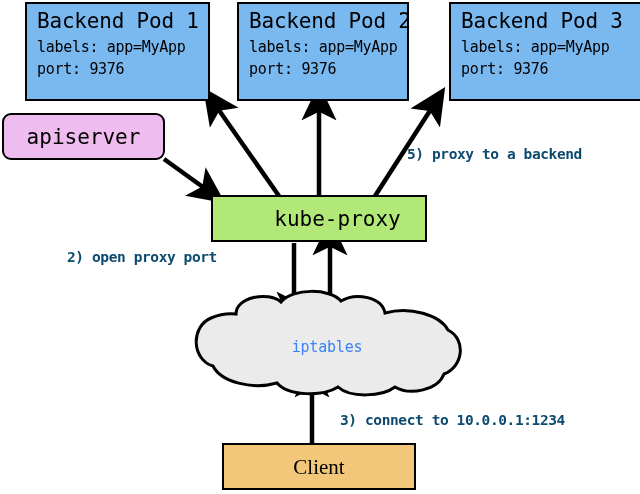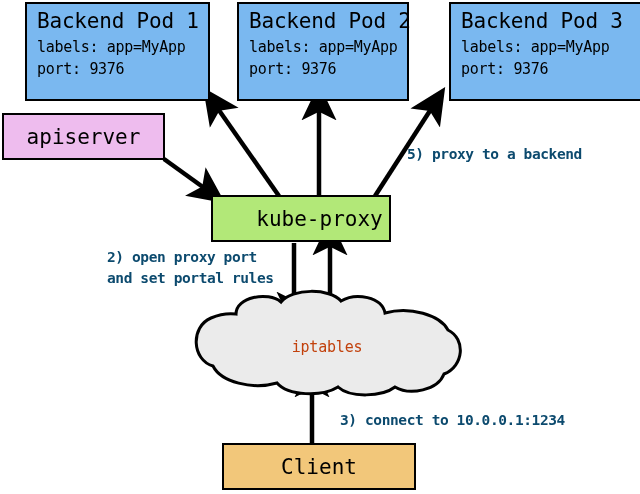--- a/index.html
+++ b/index.html
@@ -47,20 +47,21 @@
   .pod .pod-line {
     font-size: 15px;
     line-height: 22px;
     white-space: nowrap;
     letter-spacing: -0.3px;
   }
   .apiserver {
     background: #eebcee;
     align-items: center;
     justify-content: center;
+    border-radius: 9px;
   }
   .apiserver .lbl {
     font-size: 21px;
     line-height: 26px;
     white-space: nowrap;
   }
   .kubeproxy {
     background: #b2e878;
     align-items: center;
     justify-content: center;
@@ -78,21 +79,21 @@
   .client .lbl {
     font-size: 21px;
     line-height: 26px;
     white-space: nowrap;
   }
   .cloud-label {
     position: absolute;
     width: 270px;
     text-align: center;
     font-size: 15px;
-    color: #c2410c;
+    color: #3b82f6;
     font-family: "DejaVu Sans Mono", "Liberation Mono", monospace;
     letter-spacing: -0.2px;
   }
   .annot {
     position: absolute;
     font-family: "DejaVu Sans Mono", "Liberation Mono", monospace;
     font-weight: bold;
     font-size: 14.5px;
     line-height: 21px;
     color: #0c4a6e;
@@ -155,34 +156,33 @@
   <div class="node pod" style="left:449px; top:2px; width:196px; height:99px;">
     <div class="pod-title">Backend Pod 3</div>
     <div class="pod-line">labels: app=MyApp</div>
     <div class="pod-line">port: 9376</div>
   </div>
 
   <div class="node apiserver" style="left:2px; top:113px; width:163px; height:47px;">
     <div class="lbl">apiserver</div>
   </div>
 
-  <div class="node kubeproxy" style="left:211px; top:195px; width:180px; height:47px;padding-left:37px;">
+  <div class="node kubeproxy" style="left:211px; top:195px; width:216px; height:47px;padding-left:37px;">
     <div class="lbl">kube-proxy</div>
   </div>
 
   <div class="cloud-label" style="left:192px; top:338px;">iptables</div>
 
-  <div class="node client" style="left:222px; top:443px; width:194px; height:47px;">
+  <div class="node client" style="left:222px; top:443px; width:194px; height:47px;font-family:Liberation Serif, serif;">
     <div class="lbl">Client</div>
   </div>
 
 
-  <div class="annot" style="left:67px; top:247px;margin-left:40px;">
+  <div class="annot" style="left:67px; top:247px;">
     <div>2) open proxy port</div>
-    <div>and set portal rules</div>
   </div>
 
   <div class="annot" style="left:340px; top:410px;">
     <div>3) connect to 10.0.0.1:1234</div>
   </div>
 
 
   <div class="annot" style="left:407px; top:144px;">
     <div>5) proxy to a backend</div>
   </div>

